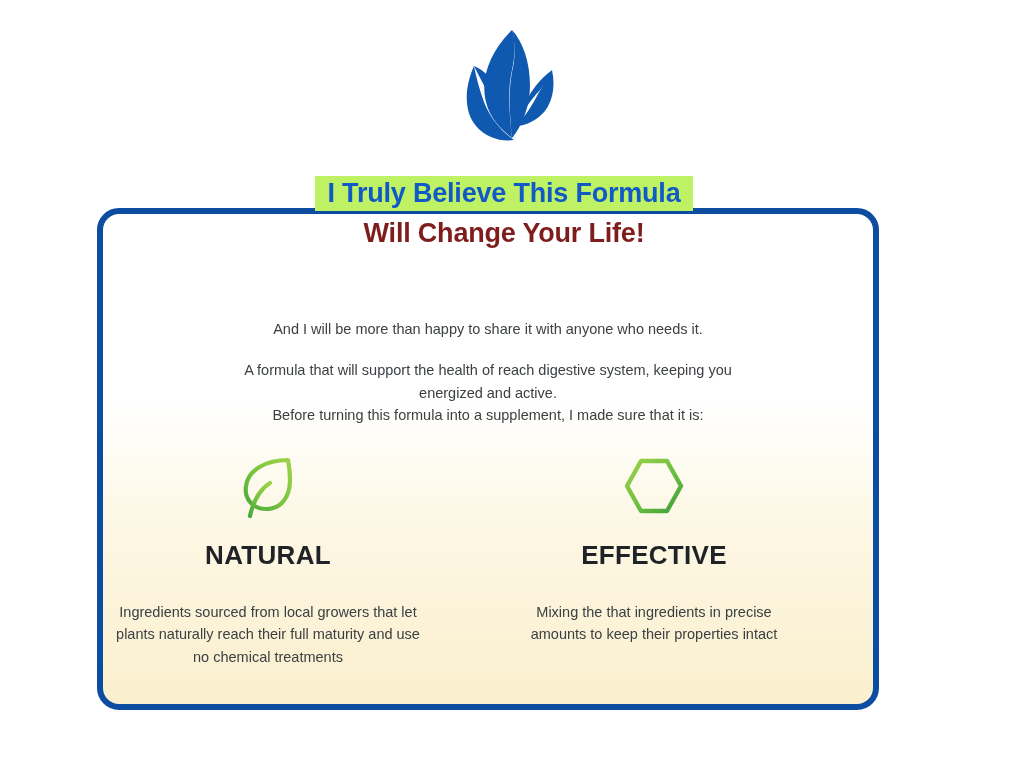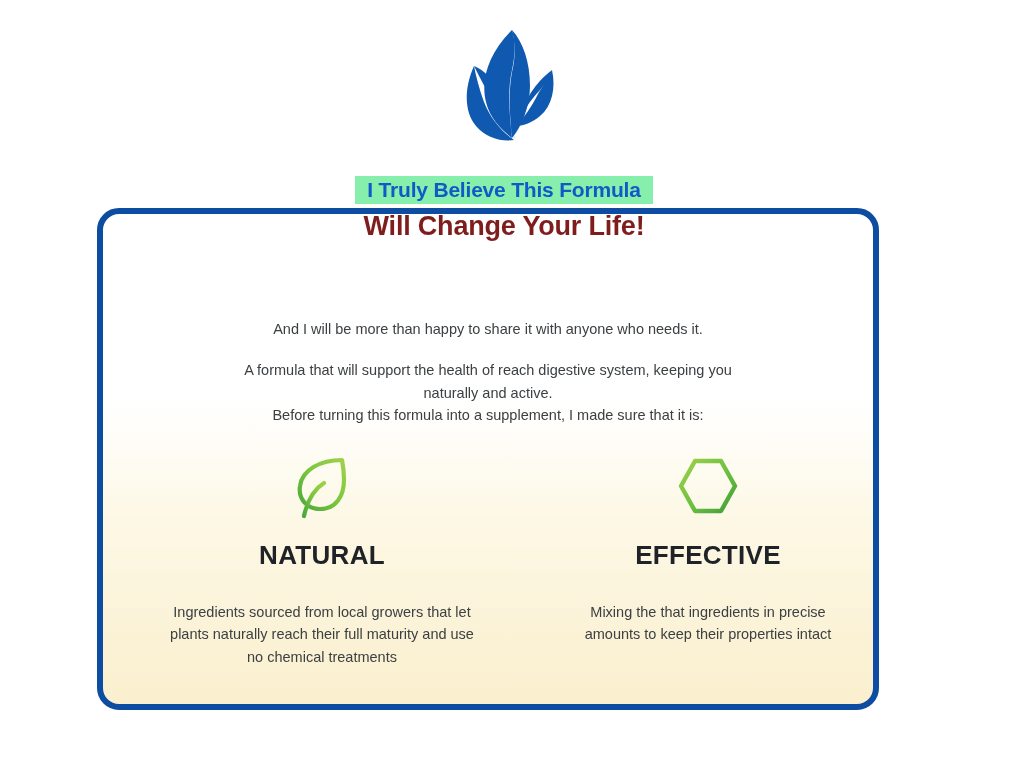--- a/index.html
+++ b/index.html
@@ -68,24 +68,24 @@
     flex: none;
   }
   .dash-pad {
     background: #ffffff;
     padding: 7px 6px;
     line-height: 0;
     display: inline-block;
   }
   .title-text {
     color: #1259c8;
-    font-size: 21px;
+    font-size: 27px;
     font-weight: bold;
     letter-spacing: -0.2px;
-    background: #86efac;
+    background: #bef264;
     padding: 2px 12px;
     white-space: nowrap;
   }
   .title-row-2 {
     margin-top: 7px;
     color: #7f1d1d;
     font-size: 27px;
     font-weight: bold;
     letter-spacing: -0.2px;
   }
@@ -104,21 +104,21 @@
   .intro p { margin: 0; }
   .intro .gap { height: 19px; }
 
   
   .features {
     position: absolute;
     left: 0;
     top: 234px;
     width: 100%;
     display: flex;
-    justify-content: flex-end;
+    justify-content: flex-start;
     align-items: flex-start;
     gap: 56px;
   }
   .feature {
     width: 330px;
     text-align: center;
   }
   .feature-icon {
     height: 78px;
     display: flex;
@@ -160,21 +160,21 @@
     </svg>
   </span>
 </div>
 
 <div class="card">
 
   <div class="intro">
     <p>And I will be more than happy to share it with anyone who needs it.</p>
     <div class="gap"></div>
     <p>A formula that will support the health of reach digestive system, keeping you</p>
-    <p>naturally and active.</p>
+    <p>energized and active.</p>
     <p>Before turning this formula into a supplement, I made sure that it is:</p>
   </div>
 
   <div class="features">
 
     <div class="feature">
       <div class="feature-icon">
         <svg width="64" height="70" viewBox="0 0 64 70">
           <defs>
             <linearGradient id="gLeaf" x1="0" y1="1" x2="1" y2="0">

